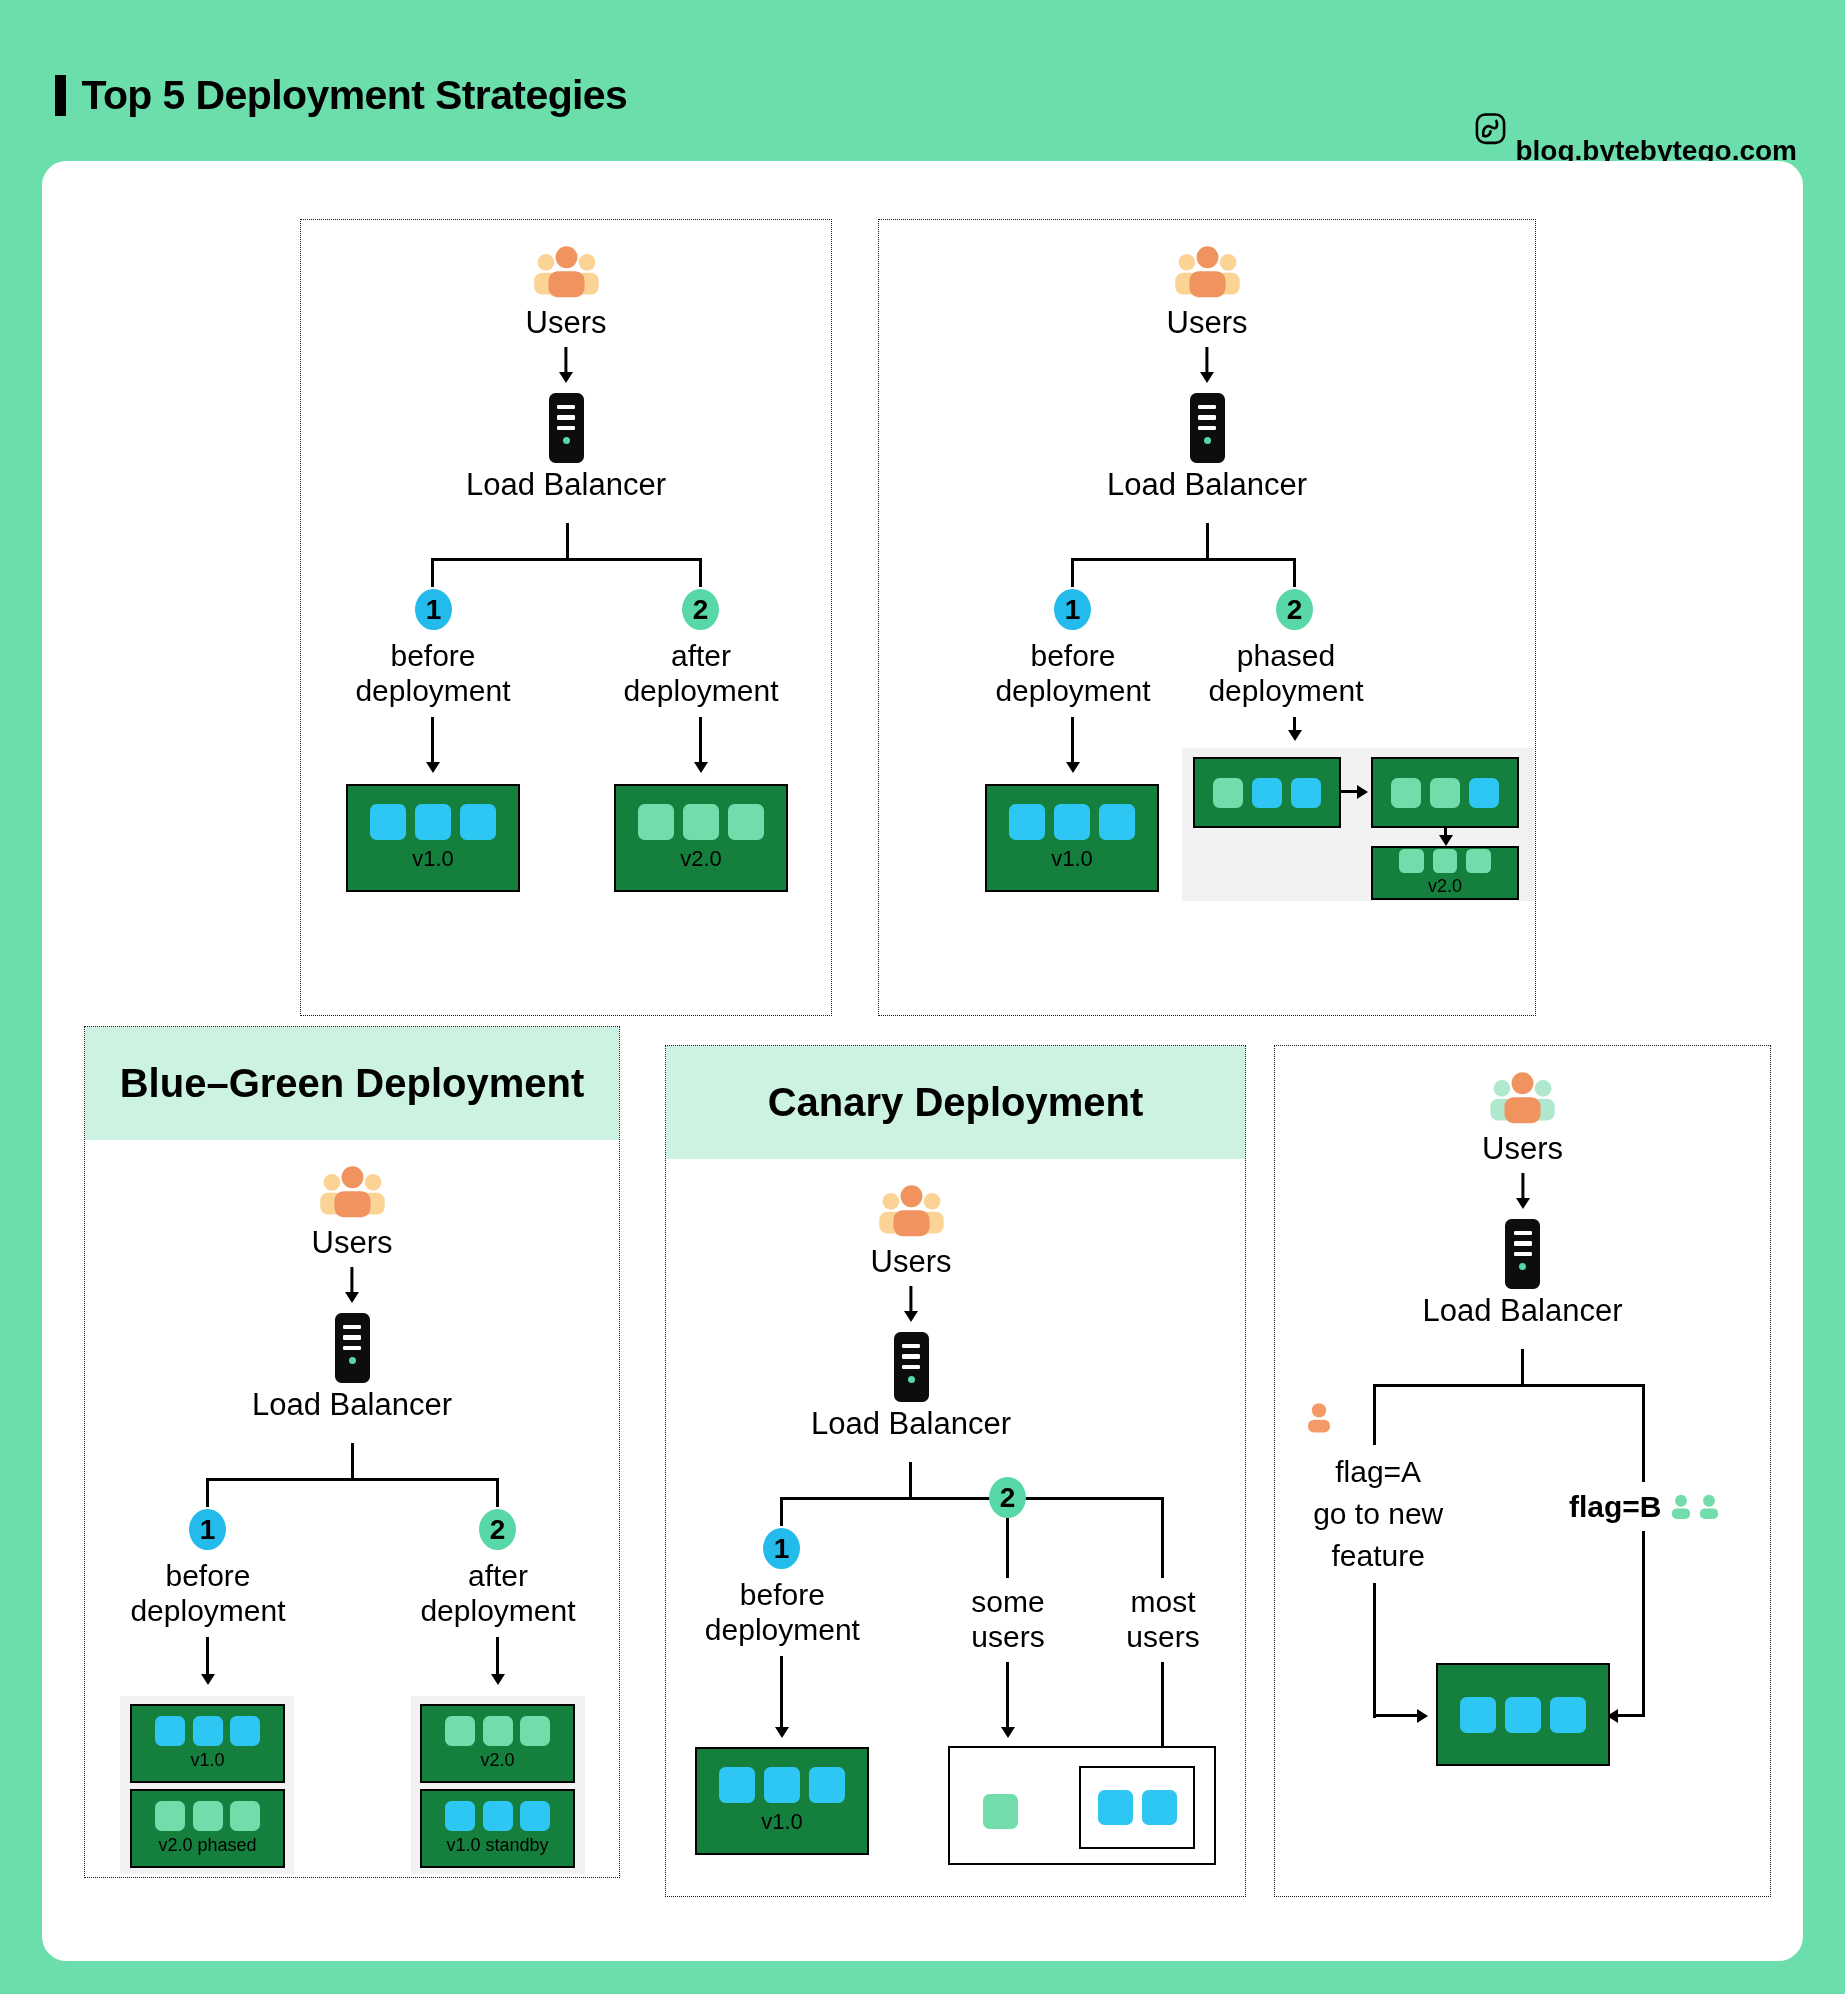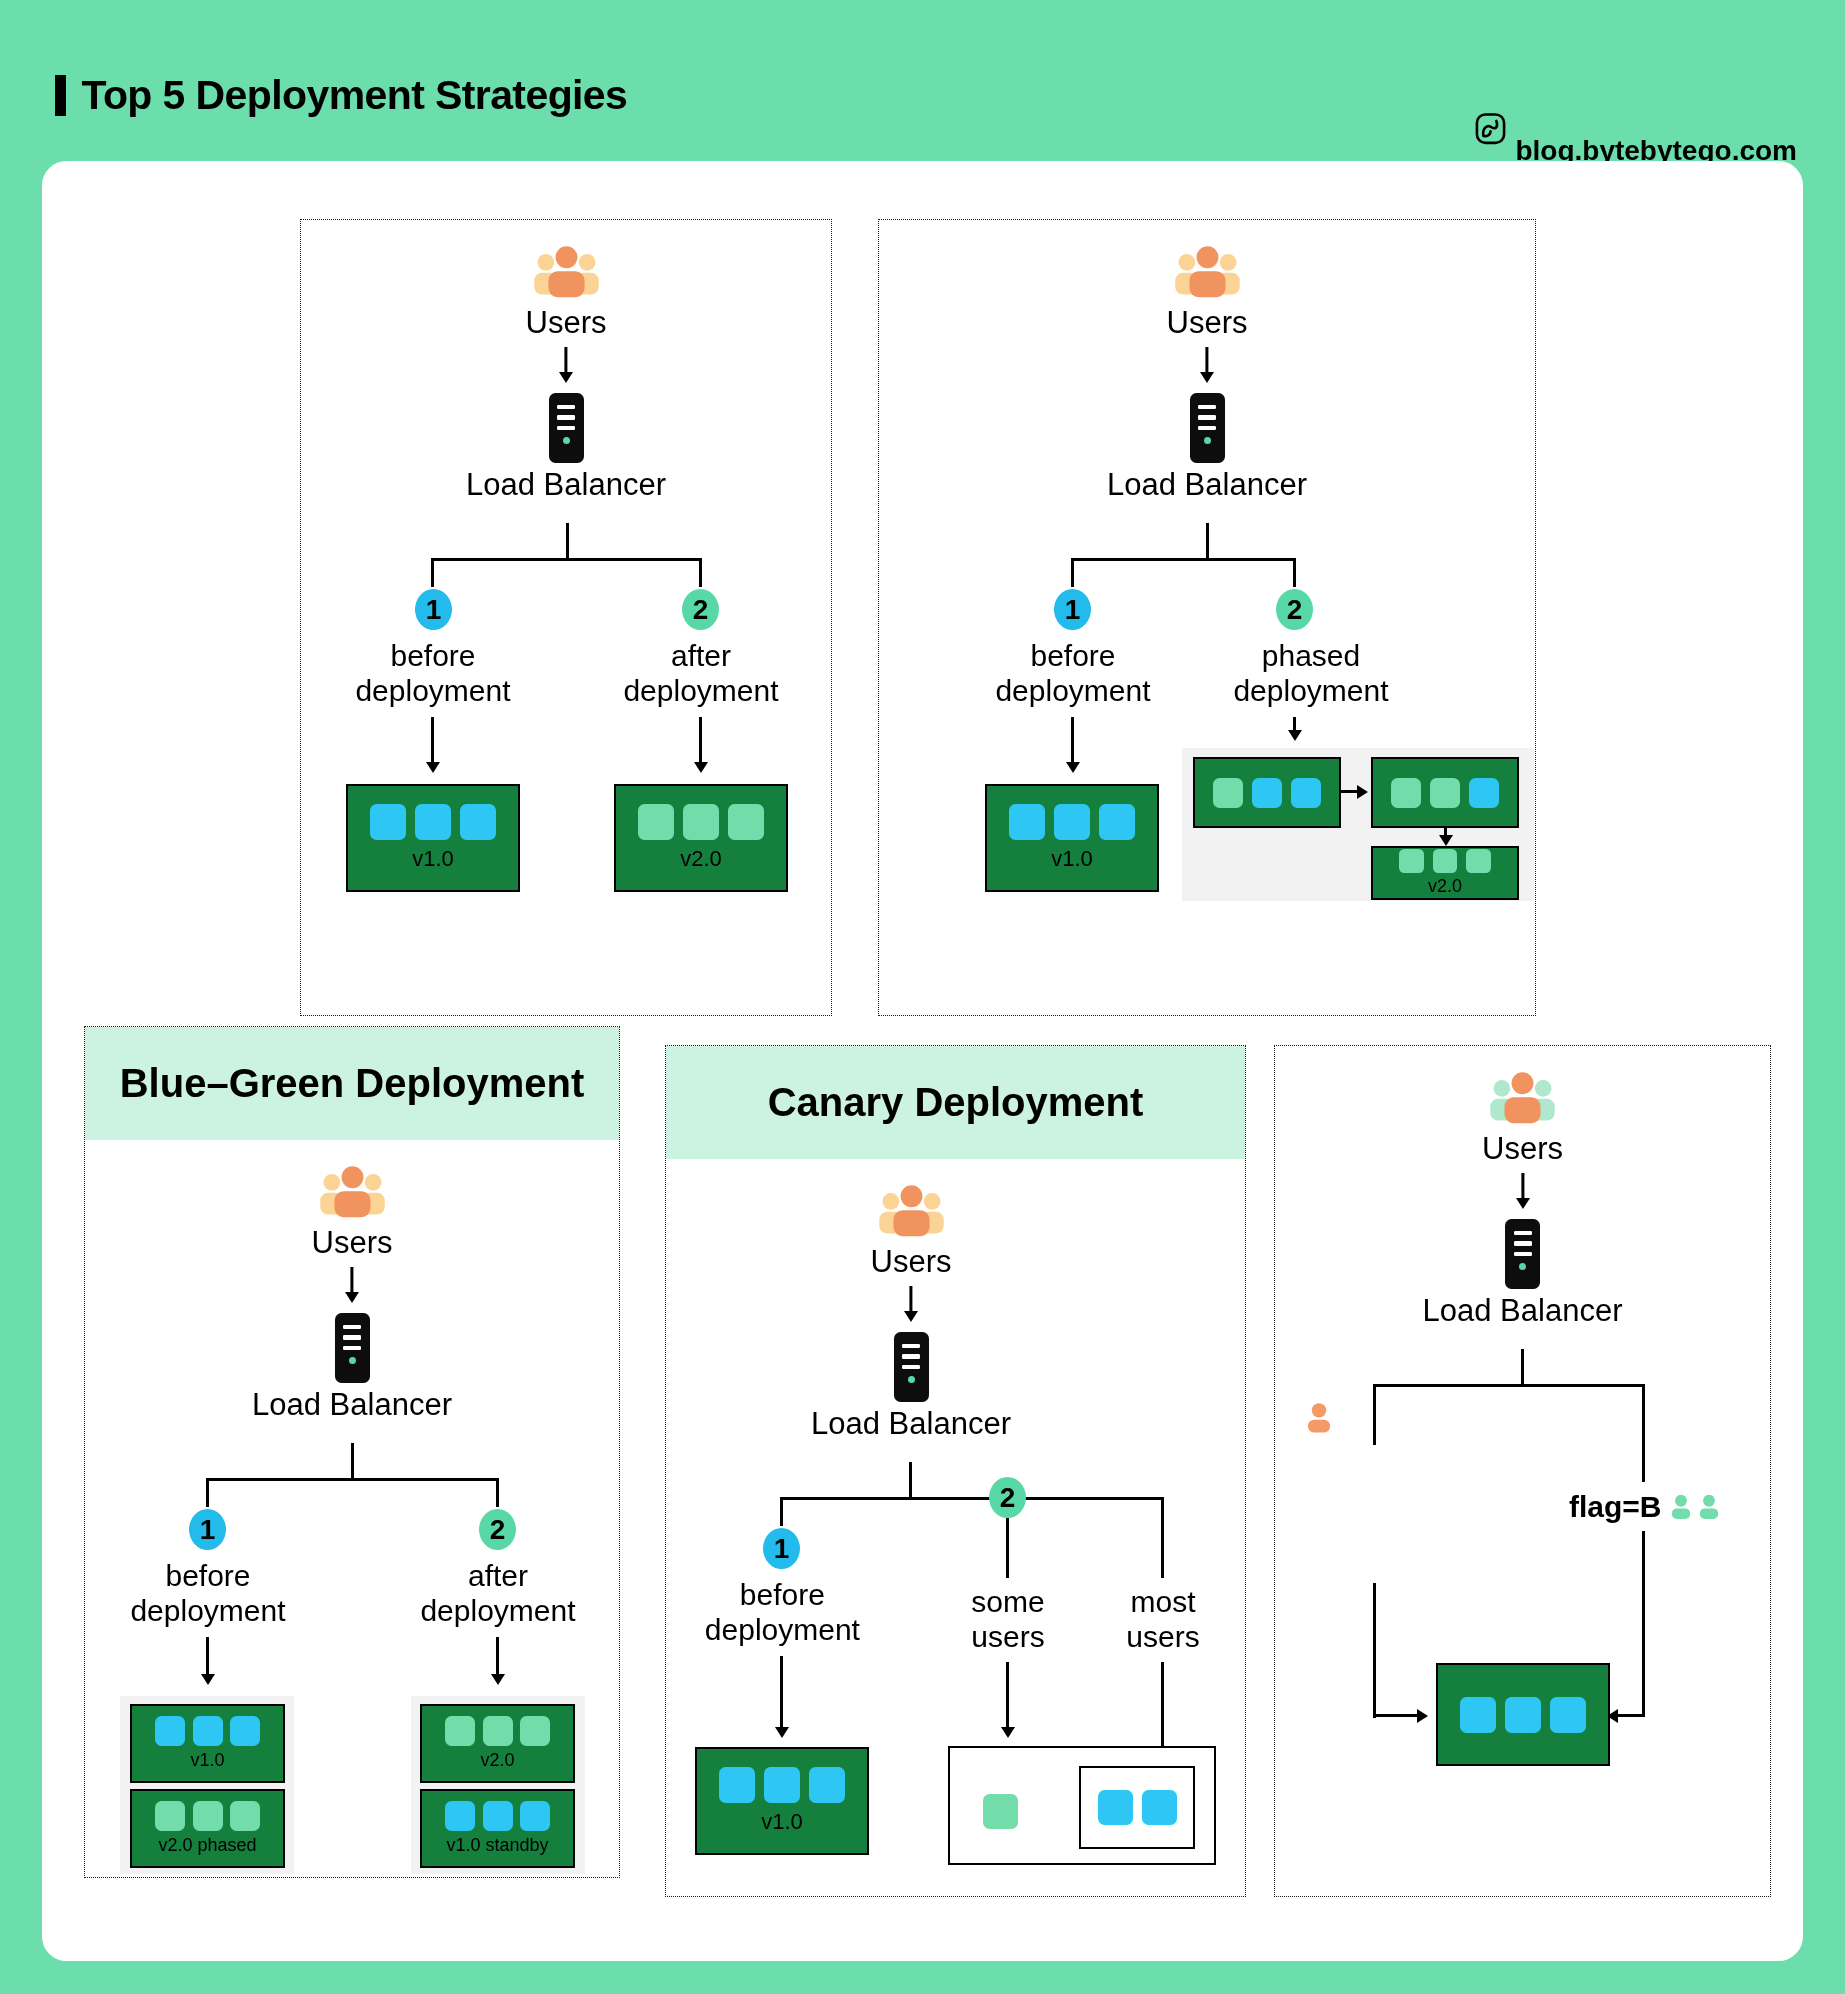--- a/index.html
+++ b/index.html
@@ -174,21 +174,21 @@
         <div class="vline" style="left:327px;top:0;height:37px;"></div>
         <div class="hline" style="left:194px;top:35px;width:223px;"></div>
         <div class="vline" style="left:192px;top:35px;height:29px;"></div>
         <div class="vline" style="left:414px;top:35px;height:29px;"></div>
         <div class="badge blue" style="left:175px;top:66px;">1</div>
         <div class="badge green" style="left:397px;top:66px;">2</div>
         <div class="blabel" style="left:97px;top:116px;">
           <div>before</div>
           <div>deployment</div>
         </div>
-        <div class="blabel" style="left:335px;top:116px;">
+        <div class="blabel" style="left:310px;top:116px;">
           <div>phased</div>
           <div>deployment</div>
         </div>
         <div class="arr-v" style="left:192px;top:194px;height:45px;"></div>
         <div class="arr-v" style="left:414px;top:194px;height:13px;"></div>
         <div class="server-box" style="left:106px;top:261px;width:174px;height:108px;">
           <div class="sq-row">
               <span class="sq b"></span>
               <span class="sq b"></span>
               <span class="sq b"></span>
@@ -387,20 +387,25 @@
         <div class="node-label">Load Balancer</div>
       </div>
       <div class="branch">
         <div class="vline" style="left:246px;top:0;height:37px;"></div>
         <div class="hline" style="left:100px;top:35px;width:269px;"></div>
         <div class="vline" style="left:98px;top:35px;height:61px;"></div>
         <svg class="person-svg" style="left:27px;top:52px;width:34px;height:34px;" viewBox="0 0 40 40">
           <circle cx="20" cy="11" r="8.5" fill="#F49A66"></circle>
             <rect x="7" y="22" width="26" height="15" rx="7" fill="#F49A66"></rect>
         </svg>
+        <div class="flag-label" style="left:3.2px;top:102px;width:200px;">
+          <div>flag=A</div>
+          <div>go to new</div>
+          <div>feature</div>
+        </div>
         <div class="vline" style="left:98px;top:234px;height:135px;"></div>
         <div class="arr-r" style="left:98px;top:365px;width:45px;"></div>
         <div class="vline" style="left:367px;top:35px;height:98px;"></div>
         <div class="flagb-row" style="left:294px;top:141px;">
           <span>flag=B</span>
           <svg style="width:28px;height:28px;" viewBox="0 0 40 40">
             <circle cx="20" cy="11" r="8.5" fill="#72DCAB"></circle>
               <rect x="7" y="22" width="26" height="15" rx="7" fill="#72DCAB"></rect>
           </svg>
           <svg style="width:28px;height:28px;margin-left:-5.2px;" viewBox="0 0 40 40">

